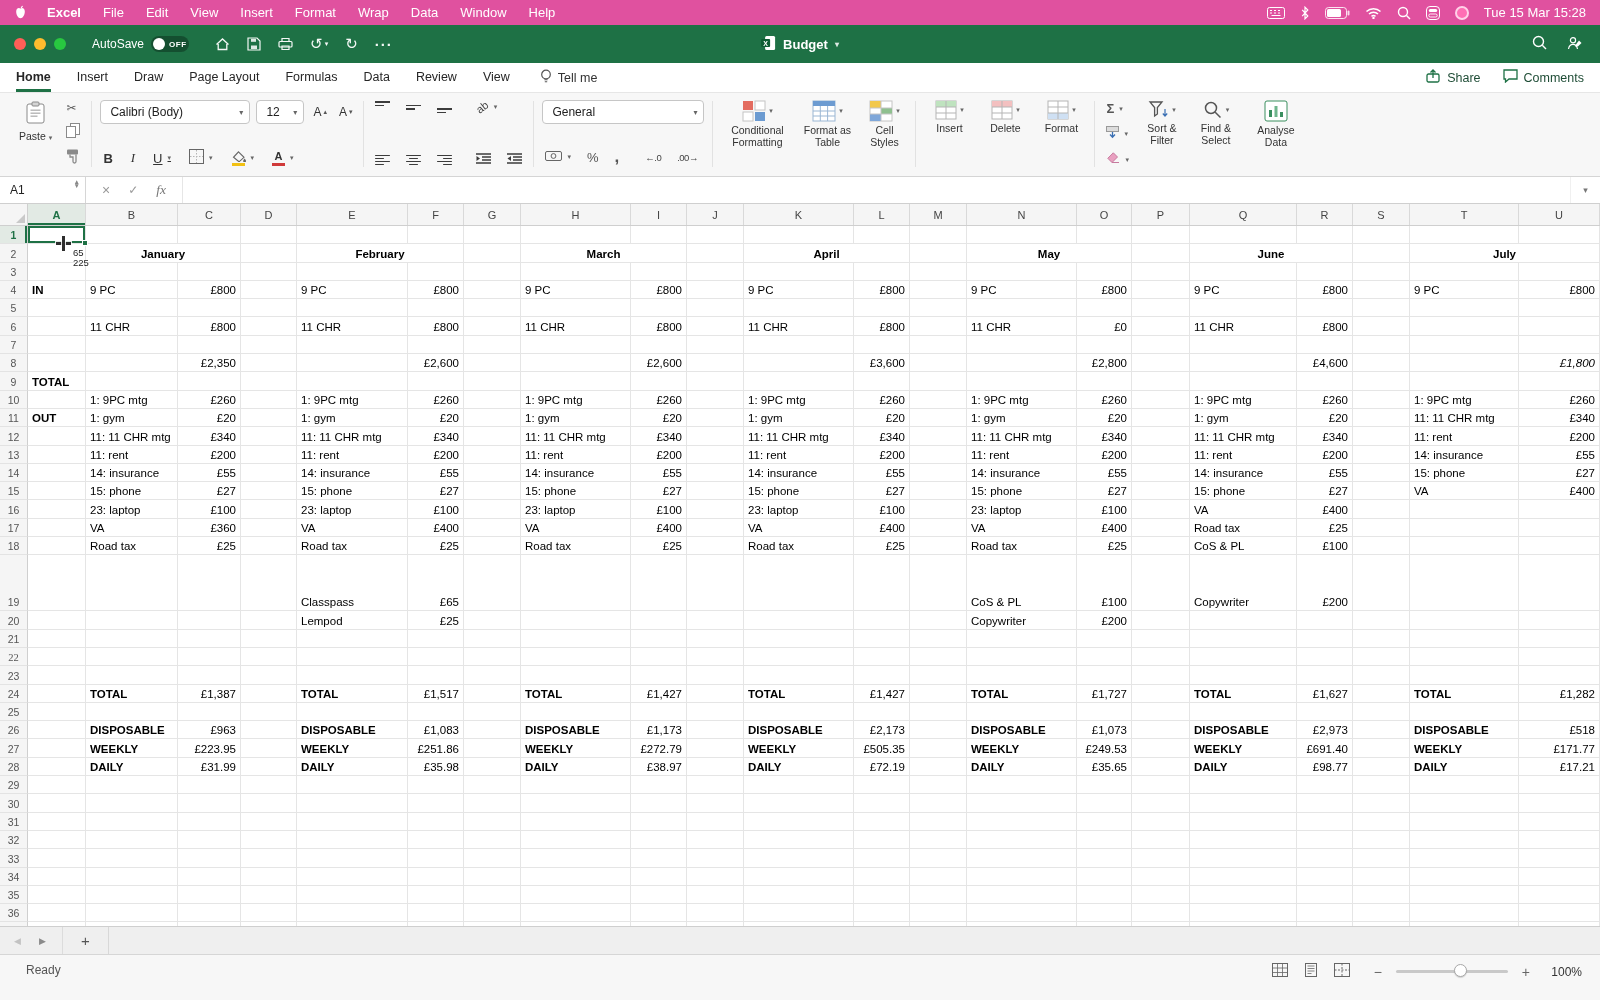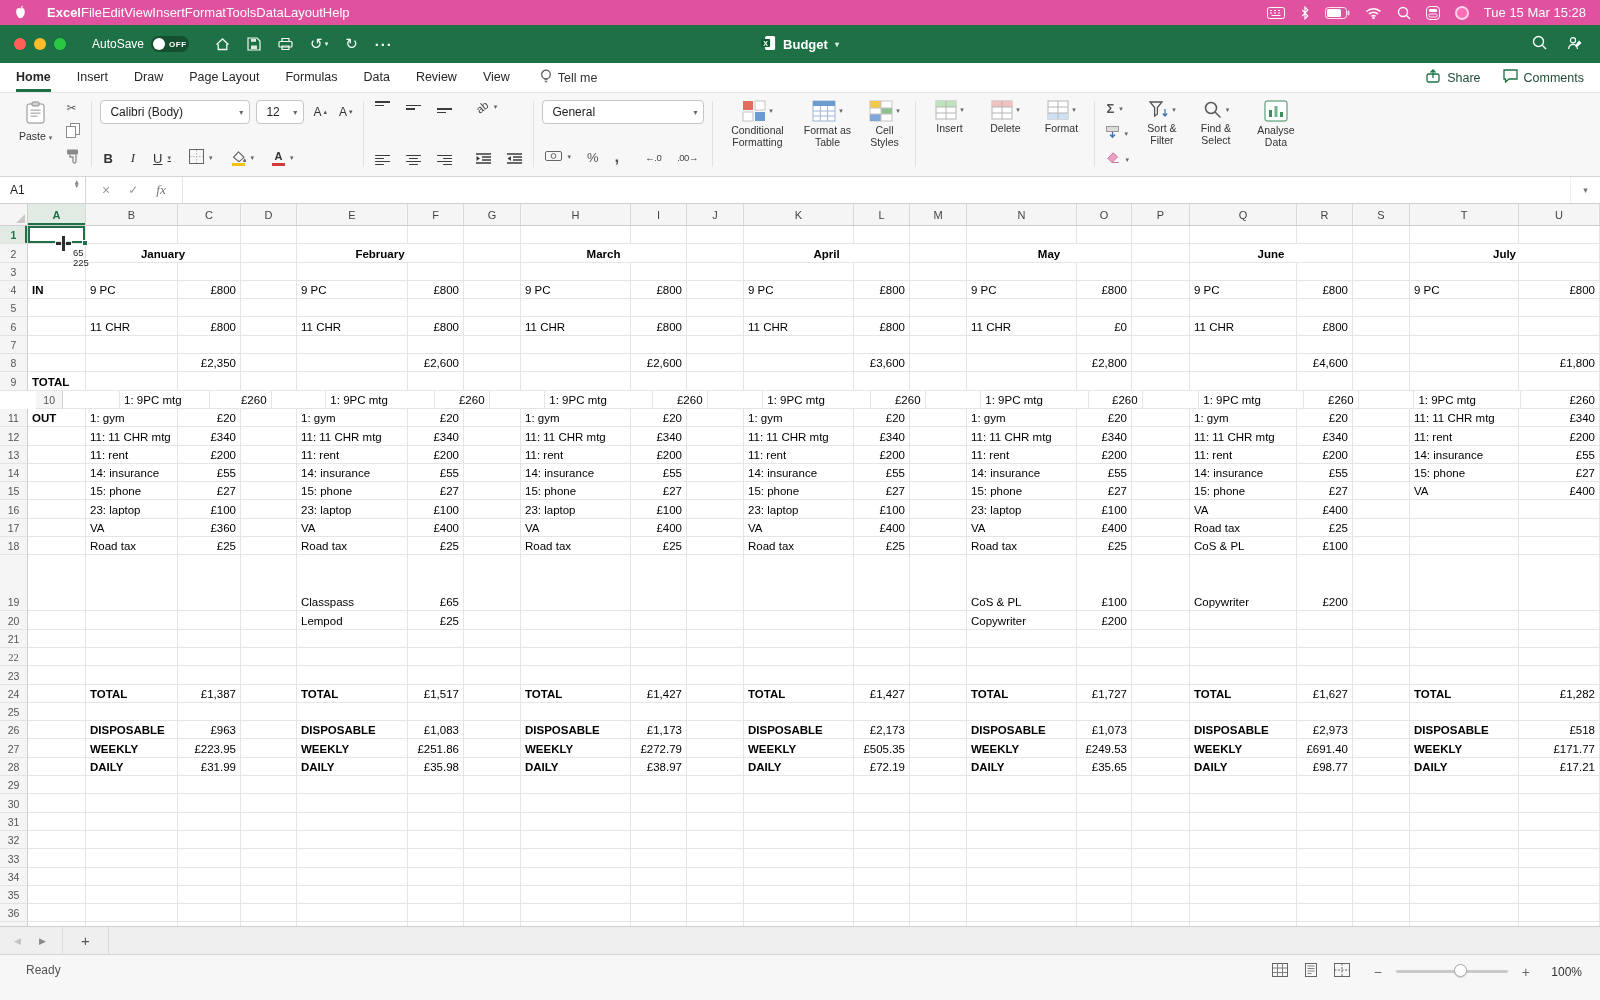--- a/index.html
+++ b/index.html
@@ -2,21 +2,21 @@
 <html><head>
 <meta charset="utf-8">
 <style>
   * { box-sizing: border-box; margin:0; padding:0; }
   html,body { width:1600px; height:1000px; overflow:hidden; }
   body { font-family:"Liberation Sans", sans-serif; background:#fff; position:relative; font-size:12px; color:#222; }
 
   
   .menubar { height:25px; background:#E0519F; display:flex; align-items:center; padding:0 14px; color:#fff; font-size:13px; }
   .menubar .apple { margin-right:4px; display:flex; align-items:center; }
-  #menu-items { display:flex; align-items:center; margin-left:16px;justify-content:space-between; }
+  #menu-items { display:flex; align-items:center; gap:22px; margin-left:16px;justify-content:space-between; }
   .mitem { cursor:default; white-space:nowrap; }
   .mitem.first { font-weight:700; }
   .mb-right { margin-left:auto; display:flex; align-items:center; gap:15px; }
   .mb-ico { display:flex; align-items:center; }
   .pink-dot { width:14px; height:14px; border-radius:50%; background:#ff6eb4; border:2px solid #ffd1e8; }
   .clock { white-space:nowrap; }
 
   
   .titlebar { height:38px; background:#1E7145; display:flex; align-items:center; padding:0 14px; color:#fff; position:relative; }
   .tl { width:12px; height:12px; border-radius:50%; margin-right:8px; }
@@ -136,23 +136,23 @@
         <path d="M6.8 3.1c0-1.2.9-2.2 2.1-2.4.1 1.2-.8 2.3-2.1 2.4z" fill="#fff"></path>
       </svg>
   </span>
   <div id="menu-items">
       <div class="mitem first">Excel</div>
       <div class="mitem">File</div>
       <div class="mitem">Edit</div>
       <div class="mitem">View</div>
       <div class="mitem">Insert</div>
       <div class="mitem">Format</div>
-      <div class="mitem">Tools</div>
+      <div class="mitem">Wrap</div>
       <div class="mitem">Data</div>
-      <div class="mitem">Layout</div>
+      <div class="mitem">Window</div>
       <div class="mitem">Help</div>
     </div>
   <div class="mb-right">
     <span class="mb-ico">
         <svg width="18" height="12">
           <rect x=".5" y=".5" width="17" height="11" rx="2" fill="none" stroke="#fff"></rect>
           <path d="M3 3.5h2M7 3.5h2M11 3.5h2M3 6h2M7 6h2M11 6h2M4.5 8.5h9" stroke="#fff" stroke-width="1"></path>
         </svg>
       </span>
     <span class="mb-ico">
@@ -804,21 +804,21 @@
         <div class="cell" style="width: 110px;"></div>
         <div class="cell n" style="width: 56px;">£3,600</div>
         <div class="cell" style="width: 57px;"></div>
         <div class="cell" style="width: 110px;"></div>
         <div class="cell n" style="width: 55px;">£2,800</div>
         <div class="cell" style="width: 58px;"></div>
         <div class="cell" style="width: 107px;"></div>
         <div class="cell n" style="width: 56px;">£4,600</div>
         <div class="cell" style="width: 57px;"></div>
         <div class="cell" style="width: 109px;"></div>
-        <div class="cell n" style="width: 81px;">£1,800</div>
+        <div class="cell n" style="width: 81px; font-style: italic;">£1,800</div>
       </div>
       <div class="grow" style="height: 18.3px;">
         <div class="rn">9</div>
         <div class="cell b" style="width: 58px;">TOTAL</div>
         <div class="cell" style="width: 92px;"></div>
         <div class="cell" style="width: 63px;"></div>
         <div class="cell" style="width: 56px;"></div>
         <div class="cell" style="width: 111px;"></div>
         <div class="cell" style="width: 56px;"></div>
         <div class="cell" style="width: 57px;"></div>
@@ -830,21 +830,21 @@
         <div class="cell" style="width: 57px;"></div>
         <div class="cell" style="width: 110px;"></div>
         <div class="cell" style="width: 55px;"></div>
         <div class="cell" style="width: 58px;"></div>
         <div class="cell" style="width: 107px;"></div>
         <div class="cell" style="width: 56px;"></div>
         <div class="cell" style="width: 57px;"></div>
         <div class="cell" style="width: 109px;"></div>
         <div class="cell" style="width: 81px;"></div>
       </div>
-      <div class="grow" style="height: 18.3px; padding-left: 36px;">
+      <div class="grow" style="height: 18.3px;">
         <div class="rn">10</div>
         <div class="cell" style="width: 58px;"></div>
         <div class="cell" style="width: 92px;">1: 9PC mtg</div>
         <div class="cell n" style="width: 63px;">£260</div>
         <div class="cell" style="width: 56px;"></div>
         <div class="cell" style="width: 111px;">1: 9PC mtg</div>
         <div class="cell n" style="width: 56px;">£260</div>
         <div class="cell" style="width: 57px;"></div>
         <div class="cell" style="width: 110px;">1: 9PC mtg</div>
         <div class="cell n" style="width: 56px;">£260</div>

